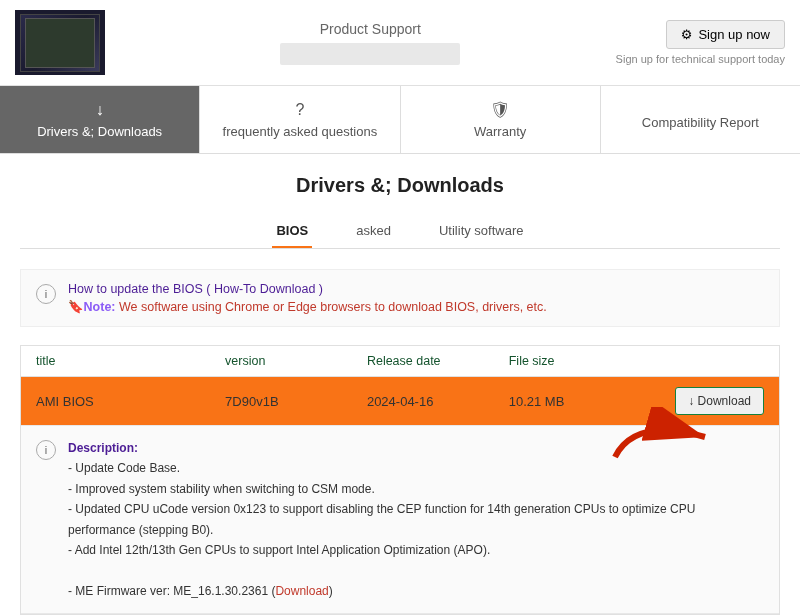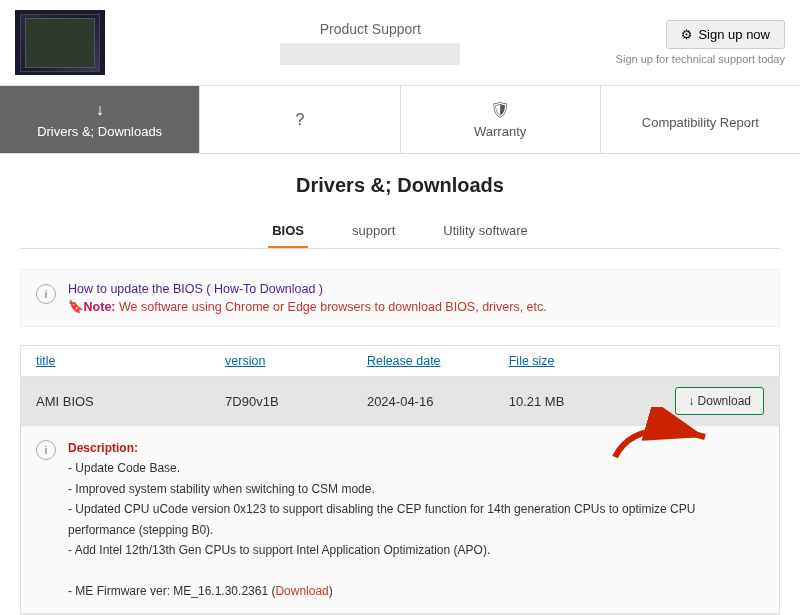--- a/index.html
+++ b/index.html
@@ -167,43 +167,42 @@
       color: #4c1d95;
       text-decoration: none;
       font-size: 12.5px;
       display: block;
       margin-bottom: 3px;
     }
     .info-note {
       font-size: 12.5px;
       margin-top: 3px;
     }
-    .info-note strong { color: #be185d; }
+    .info-note strong { color: #8b5cf6; }
     .info-note-text { color: #c0392b; }
 
     
     .bios-table {
       border: 1px solid #e0e0e0;
       margin-bottom: 0;
     }
     .table-header-row {
       display: flex;
       padding: 8px 15px;
       border-bottom: 1px solid #e0e0e0;
       background: #fff;
       font-size: 12.5px;
-      color: #0369a1;
-      text-decoration: underline;
+      color: #14532d;
     }
     .table-data-row {
       display: flex;
       align-items: center;
       padding: 10px 15px;
       border-bottom: 1px solid #e8e8e8;
-      background: #e5e5e5;
+      background: #f97316;
     }
     .col-title { flex: 2; }
     .col-version { flex: 1.5; }
     .col-release { flex: 1.5; }
     .col-size { flex: 1.5; }
     .col-action { flex: 1.2; display: flex; justify-content: flex-end; }
 
     .download-btn {
       background: #f0f0f0;
       border: 1px solid #15803d;
@@ -224,21 +223,21 @@
       padding: 12px 15px;
       background: #fafafa;
       border-bottom: 1px solid #e8e8e8;
     }
     .desc-content {
       font-size: 12px;
       color: #333;
       line-height: 1.7;
     }
     .desc-content strong {
-      color: #b91c1c;
+      color: #4c1d95;
     }
     .desc-content a {
       color: #c0392b;
       text-decoration: none;
     }
 
     
     .table-wrapper {
       position: relative;
     }
@@ -271,40 +270,41 @@
   </div>
 </div>
 
 <div class="nav-tabs">
   <div class="nav-tab active">
     <span class="nav-tab-icon">↓</span>
     <span>Drivers &amp;; Downloads</span>
   </div>
   <div class="nav-tab">
     <span class="nav-tab-icon">?</span>
+    <span>frequently asked questions</span>
   </div>
   <div class="nav-tab">
     <span class="nav-tab-icon">🛡</span>
     <span>Warranty</span>
   </div>
   <div class="nav-tab">
     <span class="nav-tab-icon"></span>
     <span>Compatibility Report</span>
   </div>
 </div>
 
 <div class="main-content">
   <h1 class="page-title">Drivers &amp;; Downloads</h1>
 
   <div class="sub-tabs">
     <div class="sub-tab active">
       <span>BIOS</span>
     </div>
     <div class="sub-tab">
-      <span>support</span>
+      <span>asked</span>
     </div>
     <div class="sub-tab">
       <span>Utility software</span>
     </div>
   </div>
 
   <div class="info-box">
     <div class="info-icon">i</div>
     <div class="info-links">
       <a href="#">How to update the BIOS ( How-To Download )</a>

